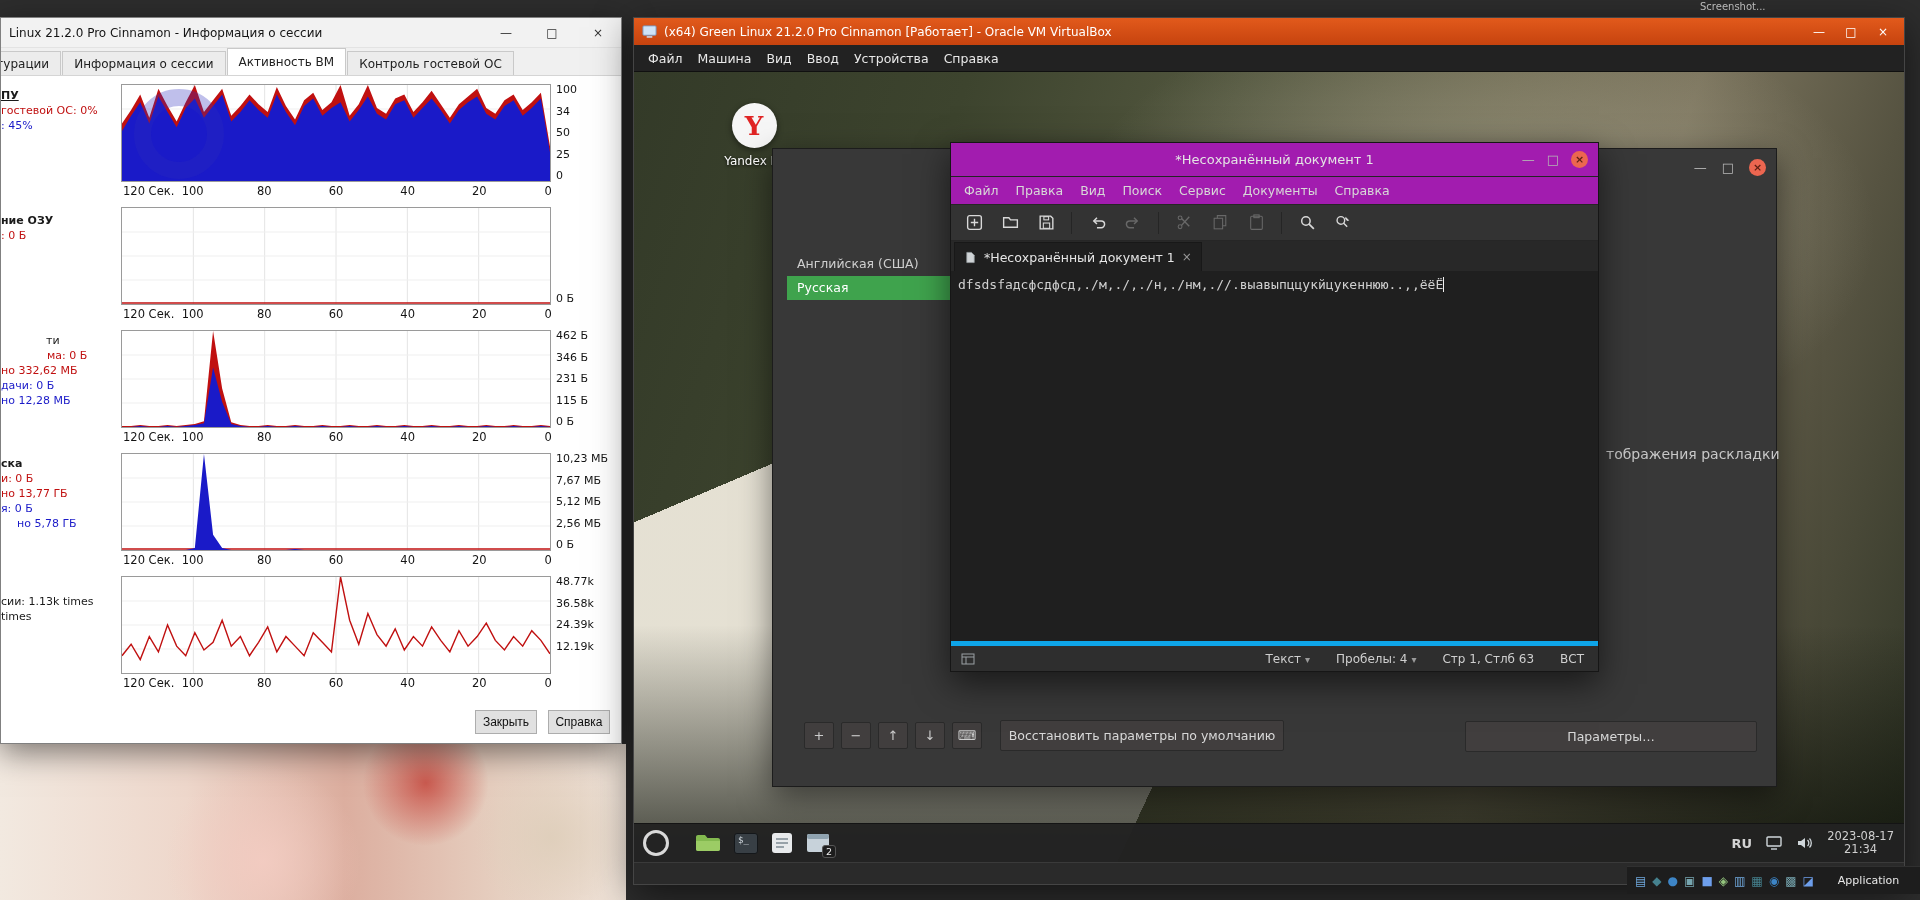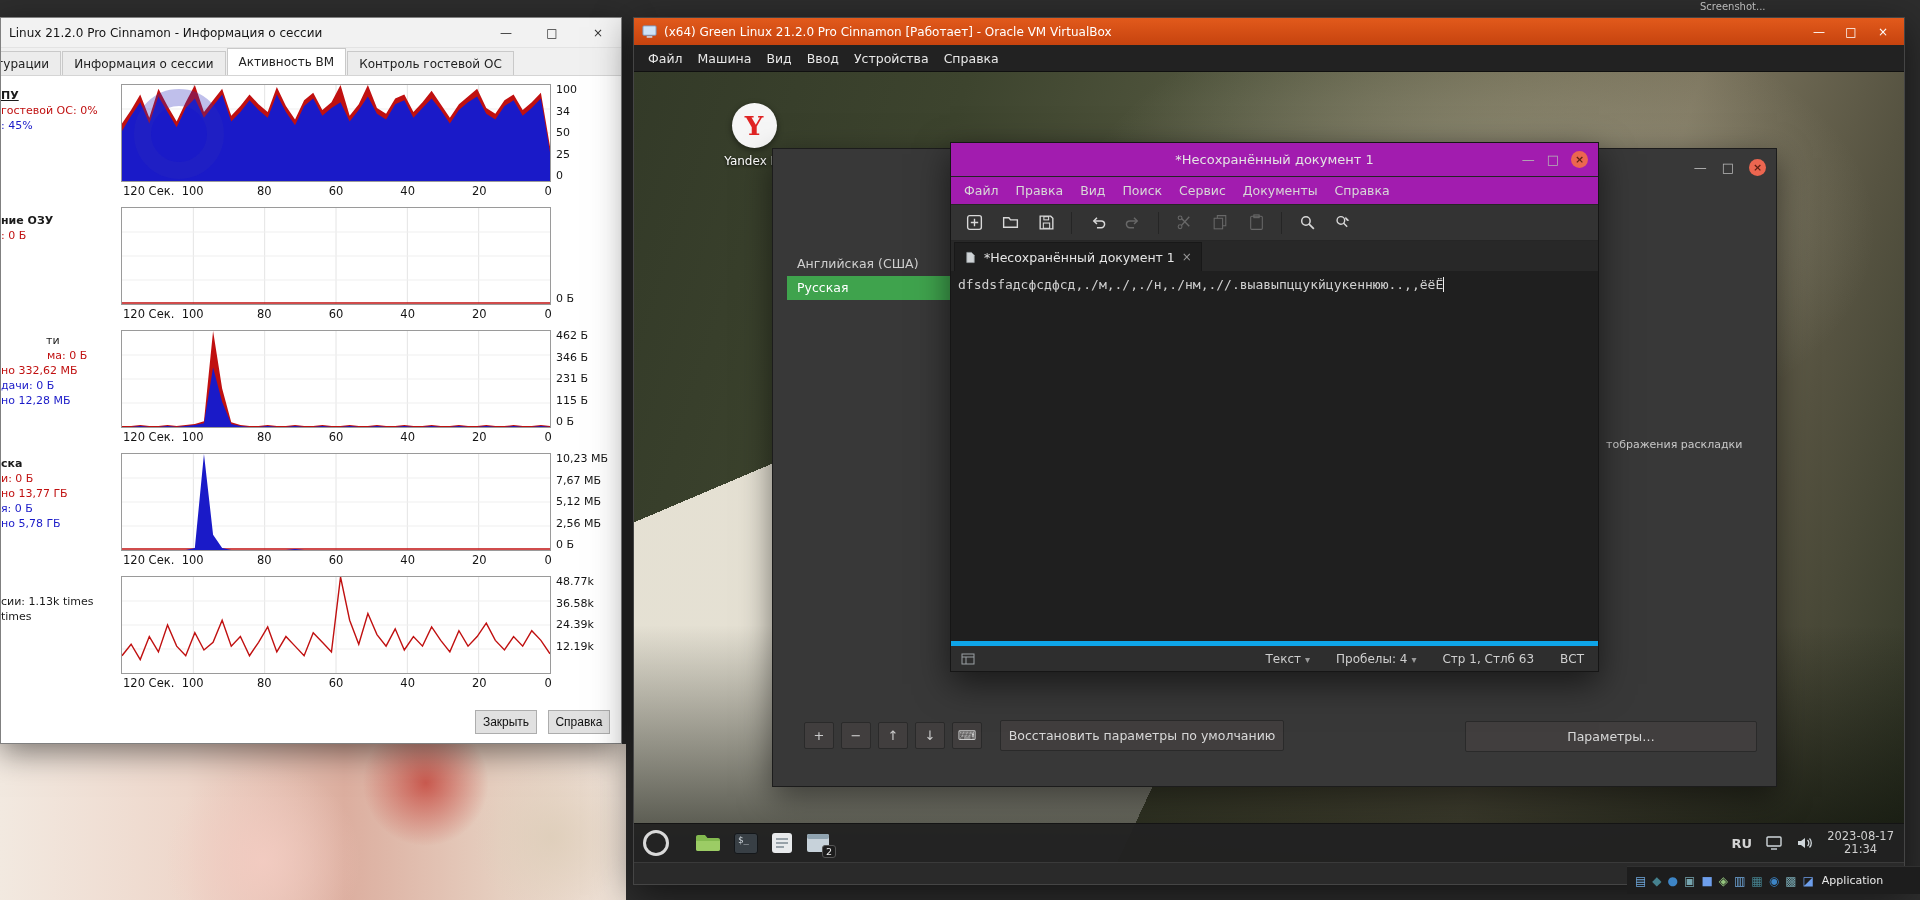--- a/index.html
+++ b/index.html
@@ -10,21 +10,21 @@
   .screenshot-label{position:absolute;left:1700px;top:1px;font-size:10px;color:#c8c8c8}
   .host-wallpaper{position:absolute;left:0;top:744px;width:626px;height:156px;
     background:
       radial-gradient(circle 90px at 68% 25%, rgba(198,72,62,.85), rgba(198,72,62,0) 70%),
       radial-gradient(circle 130px at 42% 75%, rgba(243,204,194,.9), rgba(243,204,194,0) 75%),
       radial-gradient(circle 110px at 88% 60%, rgba(222,206,186,.9), rgba(222,206,186,0) 70%),
       linear-gradient(90deg,#f2e9e0 0%,#eed7cb 30%,#dcae9f 55%,#e6cfc0 80%,#efe3d8 100%)}
   .host-tray{position:absolute;left:1627px;top:866px;width:293px;height:28px;background:#1d1d1d;
     display:flex;align-items:center;gap:6px;padding:0 8px;z-index:9;border-top:1px solid #303030}
   .tray-ic{font-size:12px;line-height:1}
-  .tray-label{font-size:11px;color:#e8e8e8;margin-left:2px;white-space:nowrap}
+  .tray-label{font-size:11px;color:#e8e8e8;margin-left:18px;white-space:nowrap}
 
   
   .session-window{position:absolute;left:0;top:17px;width:622px;height:727px;background:#fff;
     border:1px solid #808080;box-shadow:0 8px 30px rgba(0,0,0,.5);overflow:hidden;font-size:12px}
   .sw-titlebar{height:30px;background:#f2f2f2;display:flex;align-items:stretch;border-bottom:1px solid #e3e3e3}
   .sw-title{flex:1;align-self:center;padding-left:8px;font-size:12px;color:#141414;white-space:nowrap;overflow:hidden}
   .sw-cbtn{width:46px;display:flex;align-items:center;justify-content:center;font-size:12px;color:#333}
   .sw-tabs{height:28px;background:#f0f0f0;display:flex;align-items:flex-end;margin-left:-16px;padding-left:0;border-bottom:1px solid #d5d5d5}
   .sw-tab{height:24px;display:flex;align-items:center;padding:0 11px;background:#ececec;border:1px solid #c9c9c9;
     border-bottom:none;margin-right:1px;font-size:12px;color:#222;white-space:nowrap}
@@ -80,21 +80,21 @@
   .kb-list{position:absolute;left:14px;top:103px;width:430px}
   .kb-row{display:block;height:24px;line-height:24px;padding-left:10px;font-size:12.5px;color:#cfcfcf;white-space:nowrap}
   .kb-row.selected{background:#3fa34d;color:#fff}
   .kb-tools{position:absolute;left:31px;top:573px;display:flex;gap:7px}
   .kb-tool{width:30px;height:27px;background:#413e3e;border:1px solid #2a2a2a;border-radius:2px;color:#ccc;
     font-size:13px;display:flex;align-items:center;justify-content:center}
   .kb-btn{position:absolute;height:31px;background:#413e3e;border:1px solid #2a2a2a;border-radius:2px;
     color:#d8d8d8;font-size:12.5px;display:flex;align-items:center;justify-content:center}
   .kb-restore{left:227px;top:571px;width:284px}
   .kb-options{left:692px;top:572px;width:292px}
-  .kb-partial{position:absolute;left:833px;top:289px;font-size:11px;color:#c8c8c8;white-space:nowrap}
+  .kb-partial{position:absolute;left:833px;top:297px;font-size:14px;color:#c8c8c8;white-space:nowrap}
 
   
   .editor{position:absolute;left:316px;top:70px;width:649px;height:530px;background:#a21caf;
     border:1px solid #161616;box-shadow:0 12px 32px rgba(0,0,0,.55);z-index:3;color:#d8d8d8}
   .ed-titlebar{height:34px;display:flex;align-items:center;justify-content:center;position:relative;border-bottom:1px solid #242424}
   .ed-title{font-size:13px;color:#e4e4e4}
   .ed-cbtns{position:absolute;right:10px;top:0;height:100%;display:flex;align-items:center;gap:12px}
   .ed-min,.ed-max{color:#b4b4b4;font-size:13px}
   .ed-close{width:17px;height:17px;border-radius:50%;background:#ec6650;color:#5c1f12;font-size:11px;
     line-height:17px;text-align:center;font-weight:bold}
@@ -270,21 +270,21 @@
             <div class="yl">115 Б</div>
             <div class="yl">0 Б</div>
           </div>
         </div>
         <div class="chart-row">
           <div class="chart-left" style="padding-top: 3px;">
             <div style="color: rgb(26, 26, 26); font-weight: bold;">ска</div>
             <div style="color: rgb(192, 16, 16);">и: 0 Б</div>
             <div style="color: rgb(192, 16, 16);">но 13,77 ГБ</div>
             <div style="color: rgb(26, 26, 200);">я: 0 Б</div>
-            <div style="color: rgb(26, 26, 200);">но 5,78 ГБ</div>
+            <div style="color: rgb(26, 26, 200); margin-left: 16px;">но 5,78 ГБ</div>
           </div>
           <div class="chart-mid">
             <div class="chart-box">
               <svg viewBox="0 0 100 100" preserveAspectRatio="none">
                 <line x1="16.666666666666668" y1="0" x2="16.666666666666668" y2="100" stroke="#e4e4e4" vector-effect="non-scaling-stroke"></line>
                 <line x1="33.333333333333336" y1="0" x2="33.333333333333336" y2="100" stroke="#e4e4e4" vector-effect="non-scaling-stroke"></line>
                 <line x1="50" y1="0" x2="50" y2="100" stroke="#e4e4e4" vector-effect="non-scaling-stroke"></line>
                 <line x1="66.66666666666667" y1="0" x2="66.66666666666667" y2="100" stroke="#e4e4e4" vector-effect="non-scaling-stroke"></line>
                 <line x1="83.33333333333333" y1="0" x2="83.33333333333333" y2="100" stroke="#e4e4e4" vector-effect="non-scaling-stroke"></line>
                 <line x1="0" y1="25" x2="100" y2="25" stroke="#efefef" vector-effect="non-scaling-stroke"></line>

